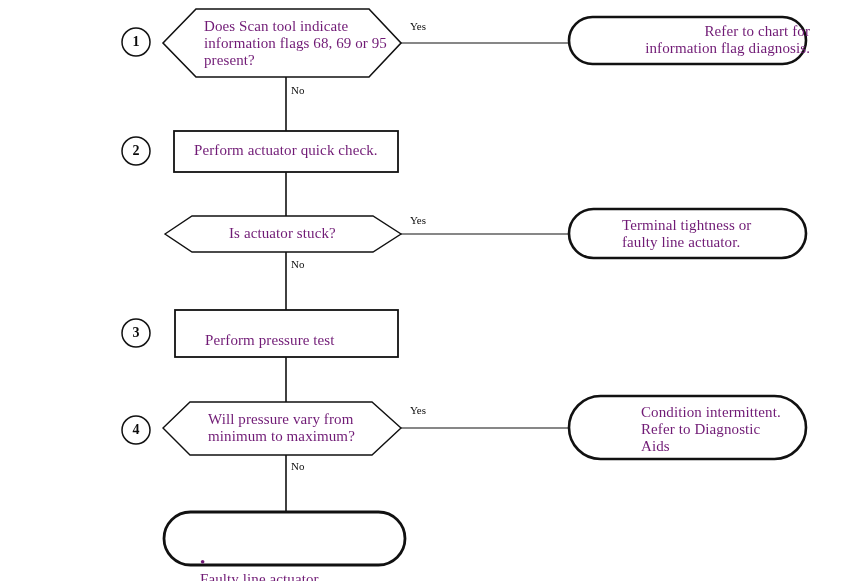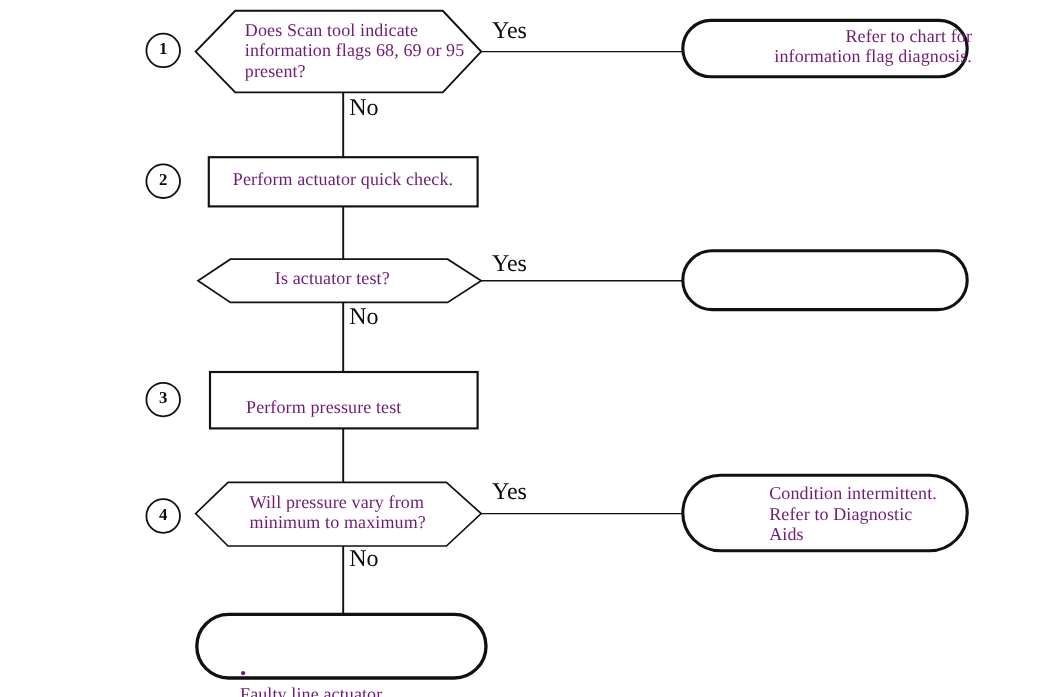--- a/index.html
+++ b/index.html
@@ -31,21 +31,21 @@
     font-family: "Liberation Serif", "DejaVu Serif", serif;
     font-size: 15px;
     line-height: 17px;
     color: #701a75;
     white-space: pre-line;
     letter-spacing: 0.1px;
   }
   .edge-label {
     position: absolute;
     font-family: "Liberation Serif", "DejaVu Serif", serif;
-    font-size: 20px;
+    font-size: 11px;
     line-height: 16px;
     color: #0b0b0b;
   }
   .step-num {
     position: absolute;
     font-family: "Liberation Serif", "DejaVu Serif", serif;
     font-size: 14px;
     font-weight: bold;
     color: #0b0b0b;
     width: 30px;
@@ -117,22 +117,24 @@
 
   <div class="node-text" style="left:204px; top:18px; width:200px;">Does Scan tool indicate
 information flags 68, 69 or 95
 present?</div>
 
   <div class="node-text" style="left:610px; top:23px; width:200px;text-align:right;">Refer to chart for
 information  flag diagnosis.</div>
 
   <div class="node-text" style="left:194px; top:142px; width:215px;">Perform actuator quick check.</div>
 
-  <div class="node-text" style="left:229px; top:225px; width:160px;">Is actuator test?</div>
+  <div class="node-text" style="left:229px; top:225px; width:160px;">Is actuator stuck?</div>
 
+  <div class="node-text" style="left:622px; top:217px; width:200px;">Terminal tightness or
+faulty line actuator.</div>
 
   <div class="node-text" style="left:181px; top:315px; width:225px;">
     <span class="bullet-line">Perform pressure test</span>
   </div>
 
   <div class="node-text" style="left:208px; top:411px; width:175px;">Will pressure vary from
 minimum to maximum?</div>
 
   <div class="node-text" style="left:641px; top:404px; width:190px;">Condition intermittent.
 Refer to  Diagnostic

